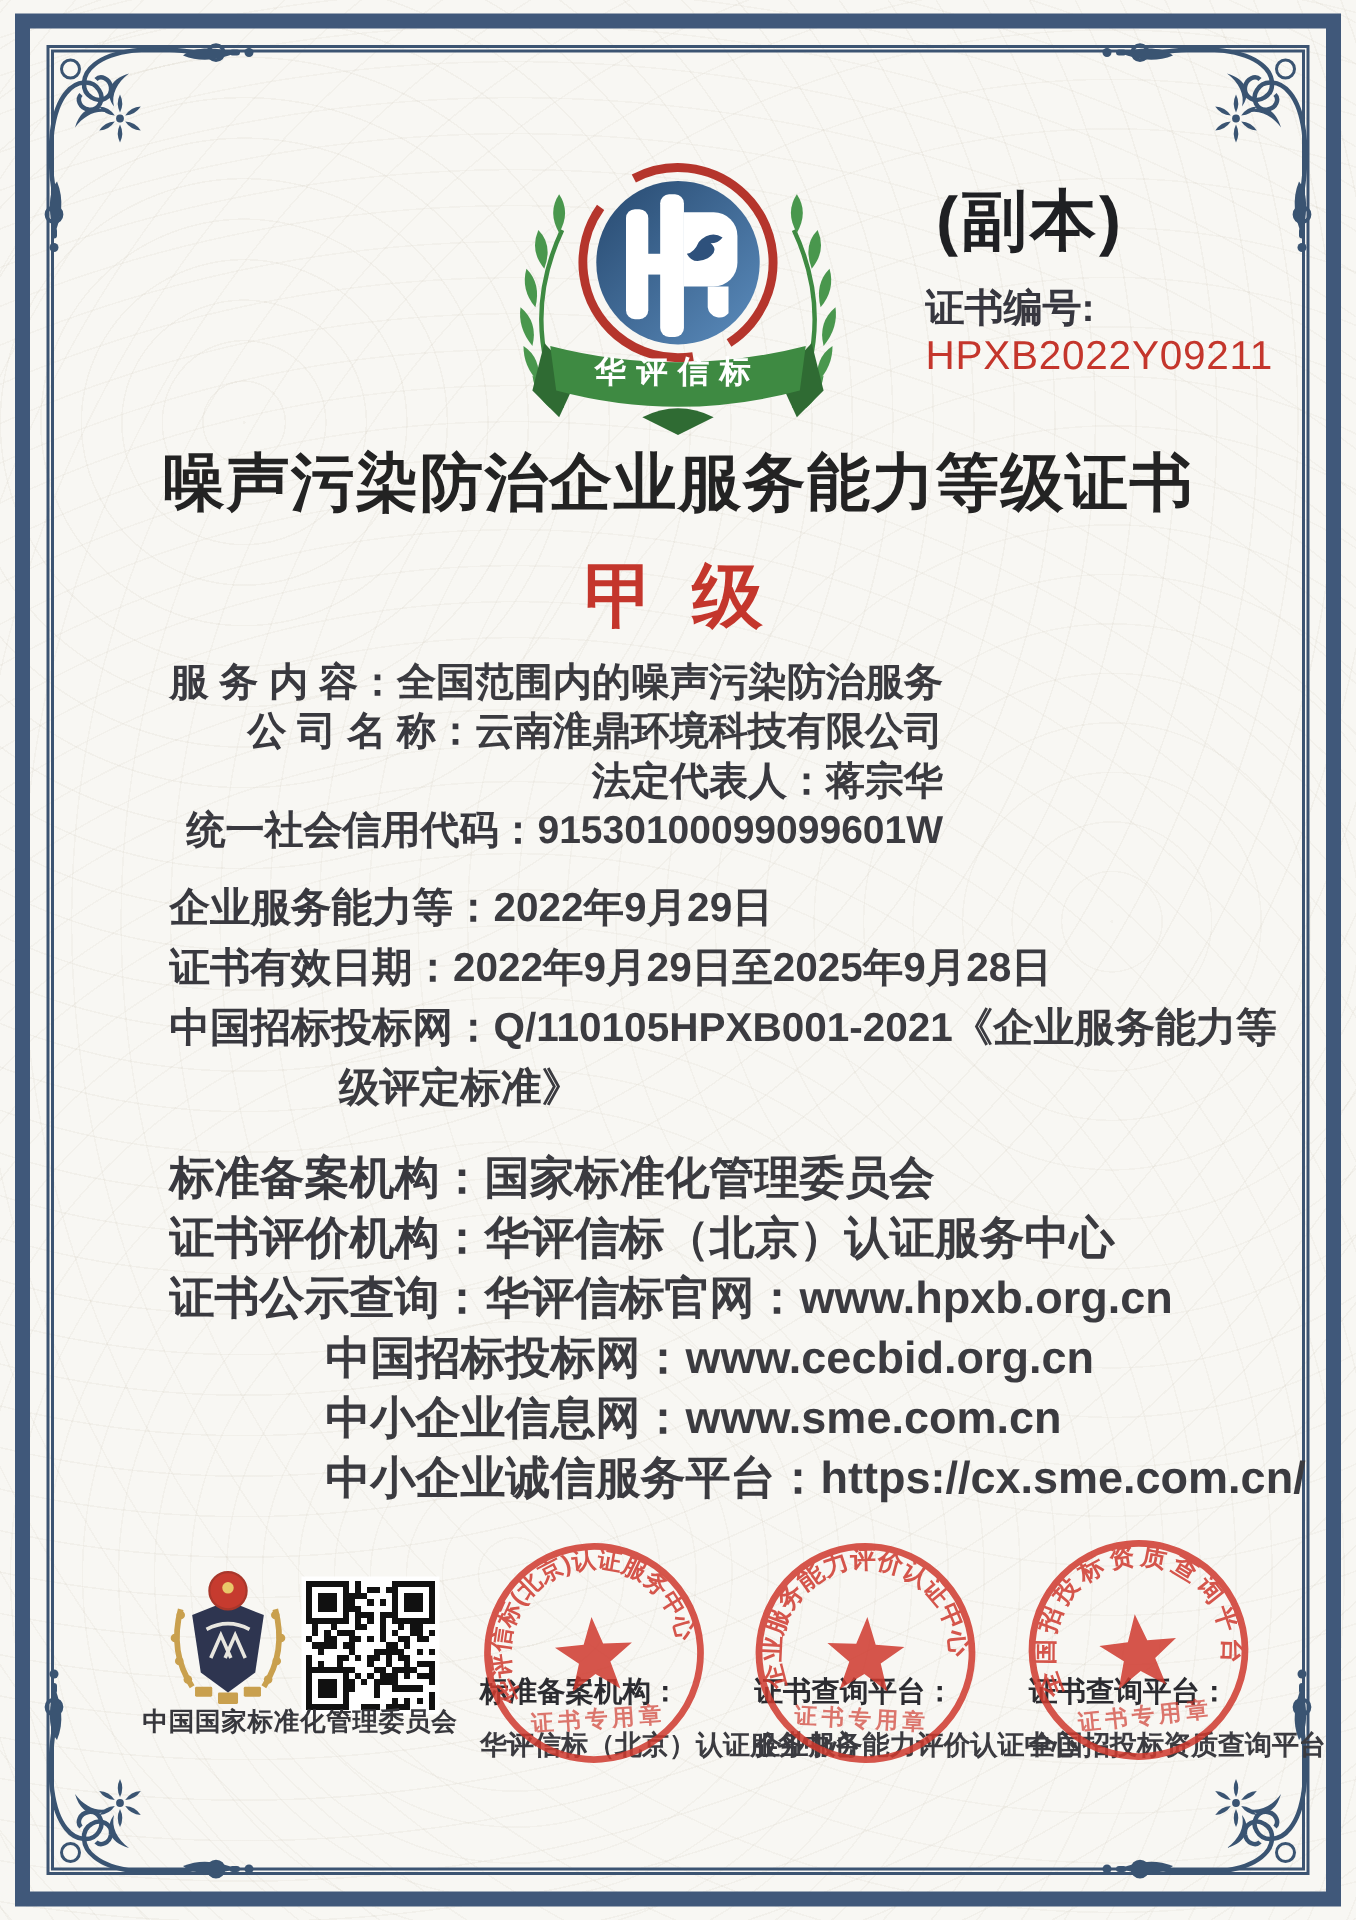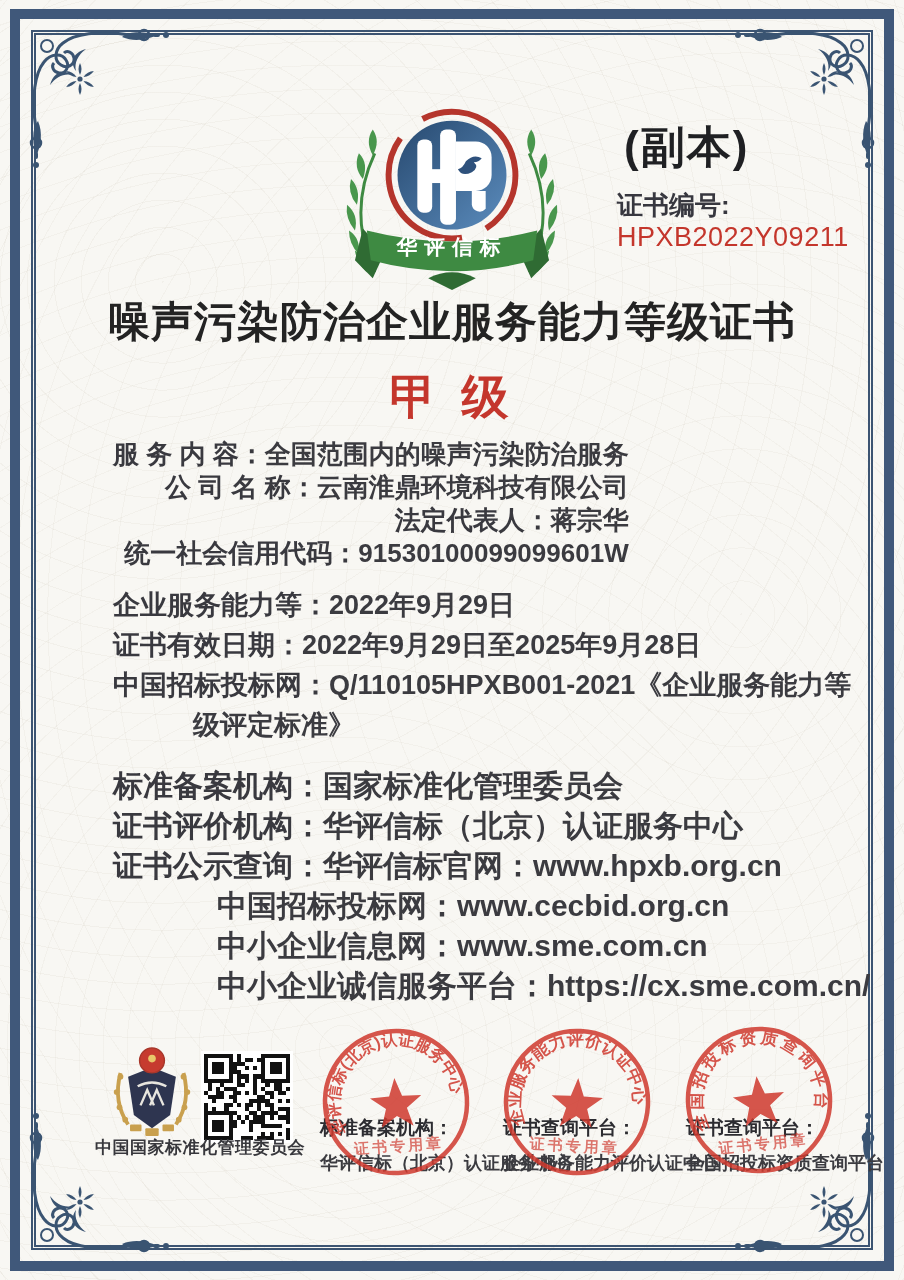--- a/index.html
+++ b/index.html
@@ -38,21 +38,21 @@
   .title { position:absolute; left:0; top:294px; width:100%; text-align:center;
     font-size:42px; font-weight:800; color:#232323; letter-spacing:1px; }
   .grade { position:absolute; left:0; top:366px; width:100%; text-align:center;
     font-size:47px; font-weight:800; color:#c4362c; letter-spacing:6px; }
 
   
   .block { position:absolute; left:113px; color:#3b3b40; font-weight:700; white-space:nowrap; }
   .b1 { top:438px; font-size:26px; line-height:33px;text-align:right; }
   .b2 { top:585px; font-size:27px; line-height:40px; }
   .b3 { top:766px; font-size:30px; line-height:40px; }
-  .b2 .cont { margin-left:80px; }
+  .b2 .cont { margin-left:113px; }
   .b3 .cont { margin-left:104px; }
   .lbl { color:#39393f; }
   .val { color:#3b3b40; }
 
   
   .emblem { position:absolute; left:109px; top:1044px; width:86px; height:96px; }
   .qr-box { position:absolute; left:201px; top:1051px; width:92px; height:92px; background:#fff; padding:3px; }
   .qr-box svg { width:100%; height:100%; display:block; }
   .authority-caption { position:absolute; left:85px; top:1136px; width:230px; text-align:center;
     font-size:17px; font-weight:700; color:#37373c; letter-spacing:.5px; }

